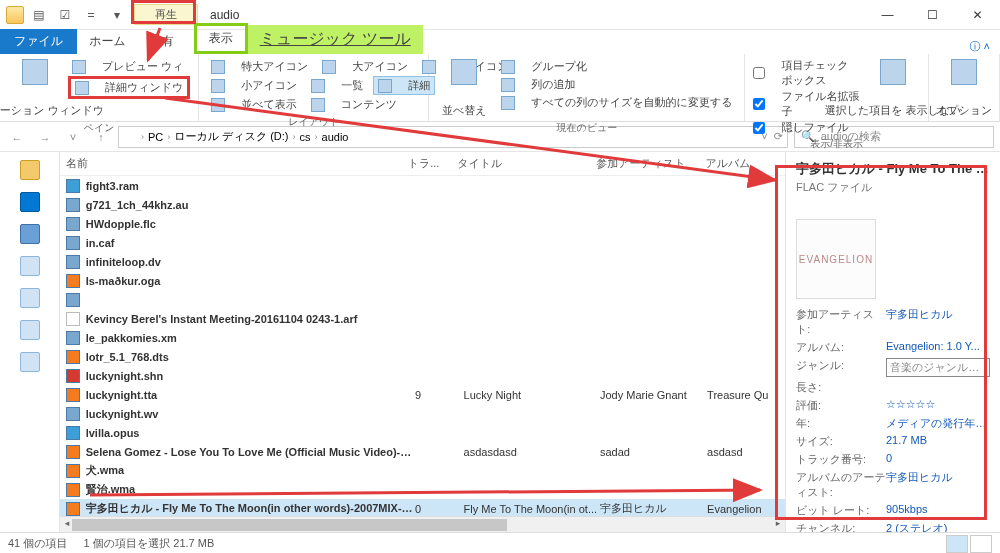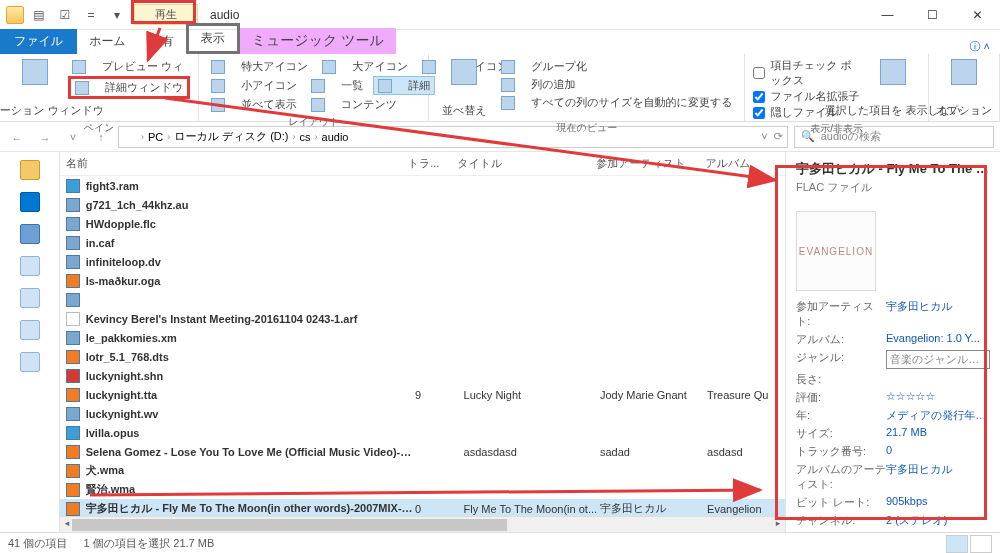--- a/index.html
+++ b/index.html
@@ -10,36 +10,36 @@
 .titlebar .qat-icon { width: 22px; height: 22px; display: flex; align-items: center; justify-content: center; font-size: 12px; color: #555; }
 .titlebar .folder-ico { width: 18px; height: 18px; background: linear-gradient(#ffe9a6,#f7c65c); border: 1px solid #d9a93c; border-radius: 2px; }
 .titlebar .tab-context { background: #faf6d0; padding: 2px 20px; font-size: 11px; color: #555; border: 1px solid #e8dd8e; }
 .titlebar .title-text { font-size: 12px; color: #333; padding-left: 12px; }
 .titlebar .win-controls { margin-left: auto; display: flex; }
 .titlebar .win-btn { width: 45px; height: 28px; display: flex; align-items: center; justify-content: center; font-size: 12px; color: #333; }
 
 .tabs { height: 24px; display: flex; align-items: flex-end; padding-left: 0; background: #fff; }
 .tab-file { background: #1979ca; color: #fff; padding: 4px 14px; font-size: 12px; }
 .tab { padding: 4px 12px; font-size: 12px; color: #444; }
-.tab.highlight { border: 3px solid #737373; }
-.tab-context-sub { background: #f0abfc; padding: 4px 12px; font-size: 14px; color: #444; }
+.tab.highlight { border: 3px solid #84cc16; margin-left: 8px; }
+.tab-context-sub { background: #bef264; padding: 4px 12px; font-size: 16px; color: #444; text-decoration: underline; }
 .help-down { margin-left: auto; display: flex; gap: 8px; padding-right: 10px; font-size: 11px; color: #0066cc; }
 
 .ribbon { height: 68px; border-bottom: 1px solid #ddd; display: flex; font-size: 11px; color: #444; position: relative; }
 .ribbon-group { border-right: 1px solid #e5e5e5; padding: 4px 8px 2px; display: flex; flex-direction: column; }
 .ribbon-group .grp-body { flex: 1; display: flex; gap: 6px; }
 .ribbon-group .grp-label { text-align: center; font-size: 10px; color: #666; margin-top: 2px; }
 .rbtn { display: flex; align-items: center; gap: 16px; padding: 1px 4px; white-space: nowrap; }
 .rbtn .ico { width: 14px; height: 14px; background: #bcd5ec; border: 1px solid #7aa7cd; }
 .rbtn.big { flex-direction: column; width: 54px; text-align: center; }
 .rbtn.big .ico { width: 26px; height: 26px; margin-bottom: 2px; }
 .rcol { display: flex; flex-direction: column; gap: 1px; }
 .rbtn.highlight2 { border: 3px solid #e03a3a; }
 .rbtn.selected { background: #cde6f7; border: 1px solid #92c0e0; }
-.chk { display: flex; align-items: center; gap: 5px; }
+.chk { display: flex; align-items: center; gap: 16px; }
 .chk input { width: 12px; height: 12px; }
 
 .navbar { height: 30px; display: flex; align-items: center; gap: 6px; padding: 0 6px; border-bottom: 1px solid #e5e5e5; font-size: 11px; }
 .nav-arrow { width: 22px; height: 22px; display: flex; align-items: center; justify-content: center; color: #888; }
 .addr { flex: 1; height: 22px; border: 1px solid #ccc; display: flex; align-items: center; padding: 0 4px; gap: 4px; }
 .addr .chev { color: #888; font-size: 9px; }
 .search { width: 200px; height: 22px; border: 1px solid #ccc; display: flex; align-items: center; padding: 0 6px; color: #888; gap: 6px; }
 
 .content { display: flex; height: 380px; }
 .sidebar { width: 60px; border-right: 1px solid #e5e5e5; padding: 8px 4px; display: flex; flex-direction: column; gap: 12px; }
@@ -67,21 +67,21 @@
 .row .c-track { width: 50px; }
 .row .c-title { width: 140px; white-space: nowrap; overflow: hidden; text-overflow: ellipsis; }
 .row .c-artist { width: 110px; white-space: nowrap; overflow: hidden; text-overflow: ellipsis; }
 .row .c-album { width: 80px; white-space: nowrap; overflow: hidden; text-overflow: ellipsis; }
 .hscroll { height: 16px; background: #f0f0f0; border-top: 1px solid #ddd; position: relative; }
 .hscroll .thumb { position: absolute; left: 12px; width: 60%; top: 2px; height: 12px; background: #c7c7c7; }
 .hscroll .arr { position: absolute; width: 14px; height: 14px; top: 1px; font-size: 9px; text-align: center; color: #666; }
 
 .details { width: 215px; border-left: 1px solid #e5e5e5; padding: 8px 10px; font-size: 11px; color: #333; overflow: auto; }
 .details .d-title { font-size: 13px; font-weight: 600; margin-bottom: 2px; white-space: nowrap; overflow: hidden; text-overflow: ellipsis; }
-.details .d-type { color: #777; margin-bottom: 16px; }
+.details .d-type { color: #777; margin-bottom: 24px; }
 .details .thumb-art { width: 80px; height: 80px; border: 1px solid #ddd; background: #fcfcfc; display: flex; align-items: center; justify-content: center; font-size: 8px; color: #c7a9b8; margin-bottom: 8px; flex-direction: column; }
 .details .prop { display: flex; margin-bottom: 3px; }
 .details .prop .k { width: 90px; color: #666; }
 .details .prop .v { flex: 1; color: #1258b7; white-space: nowrap; overflow: hidden; text-overflow: ellipsis; }
 .details .prop .v.edit { border: 1px solid #888; padding: 1px 3px; color: #888; }
 
 .statusbar { height: 22px; border-top: 1px solid #ddd; display: flex; align-items: center; font-size: 11px; color: #555; padding: 8px 8px; gap: 16px; }
 .statusbar .view-icons { margin-left: auto; display: flex; gap: 2px; }
 .statusbar .vicon { width: 22px; height: 18px; border: 1px solid #ccc; }
 .statusbar .vicon.active { background: #cde6f7; }

